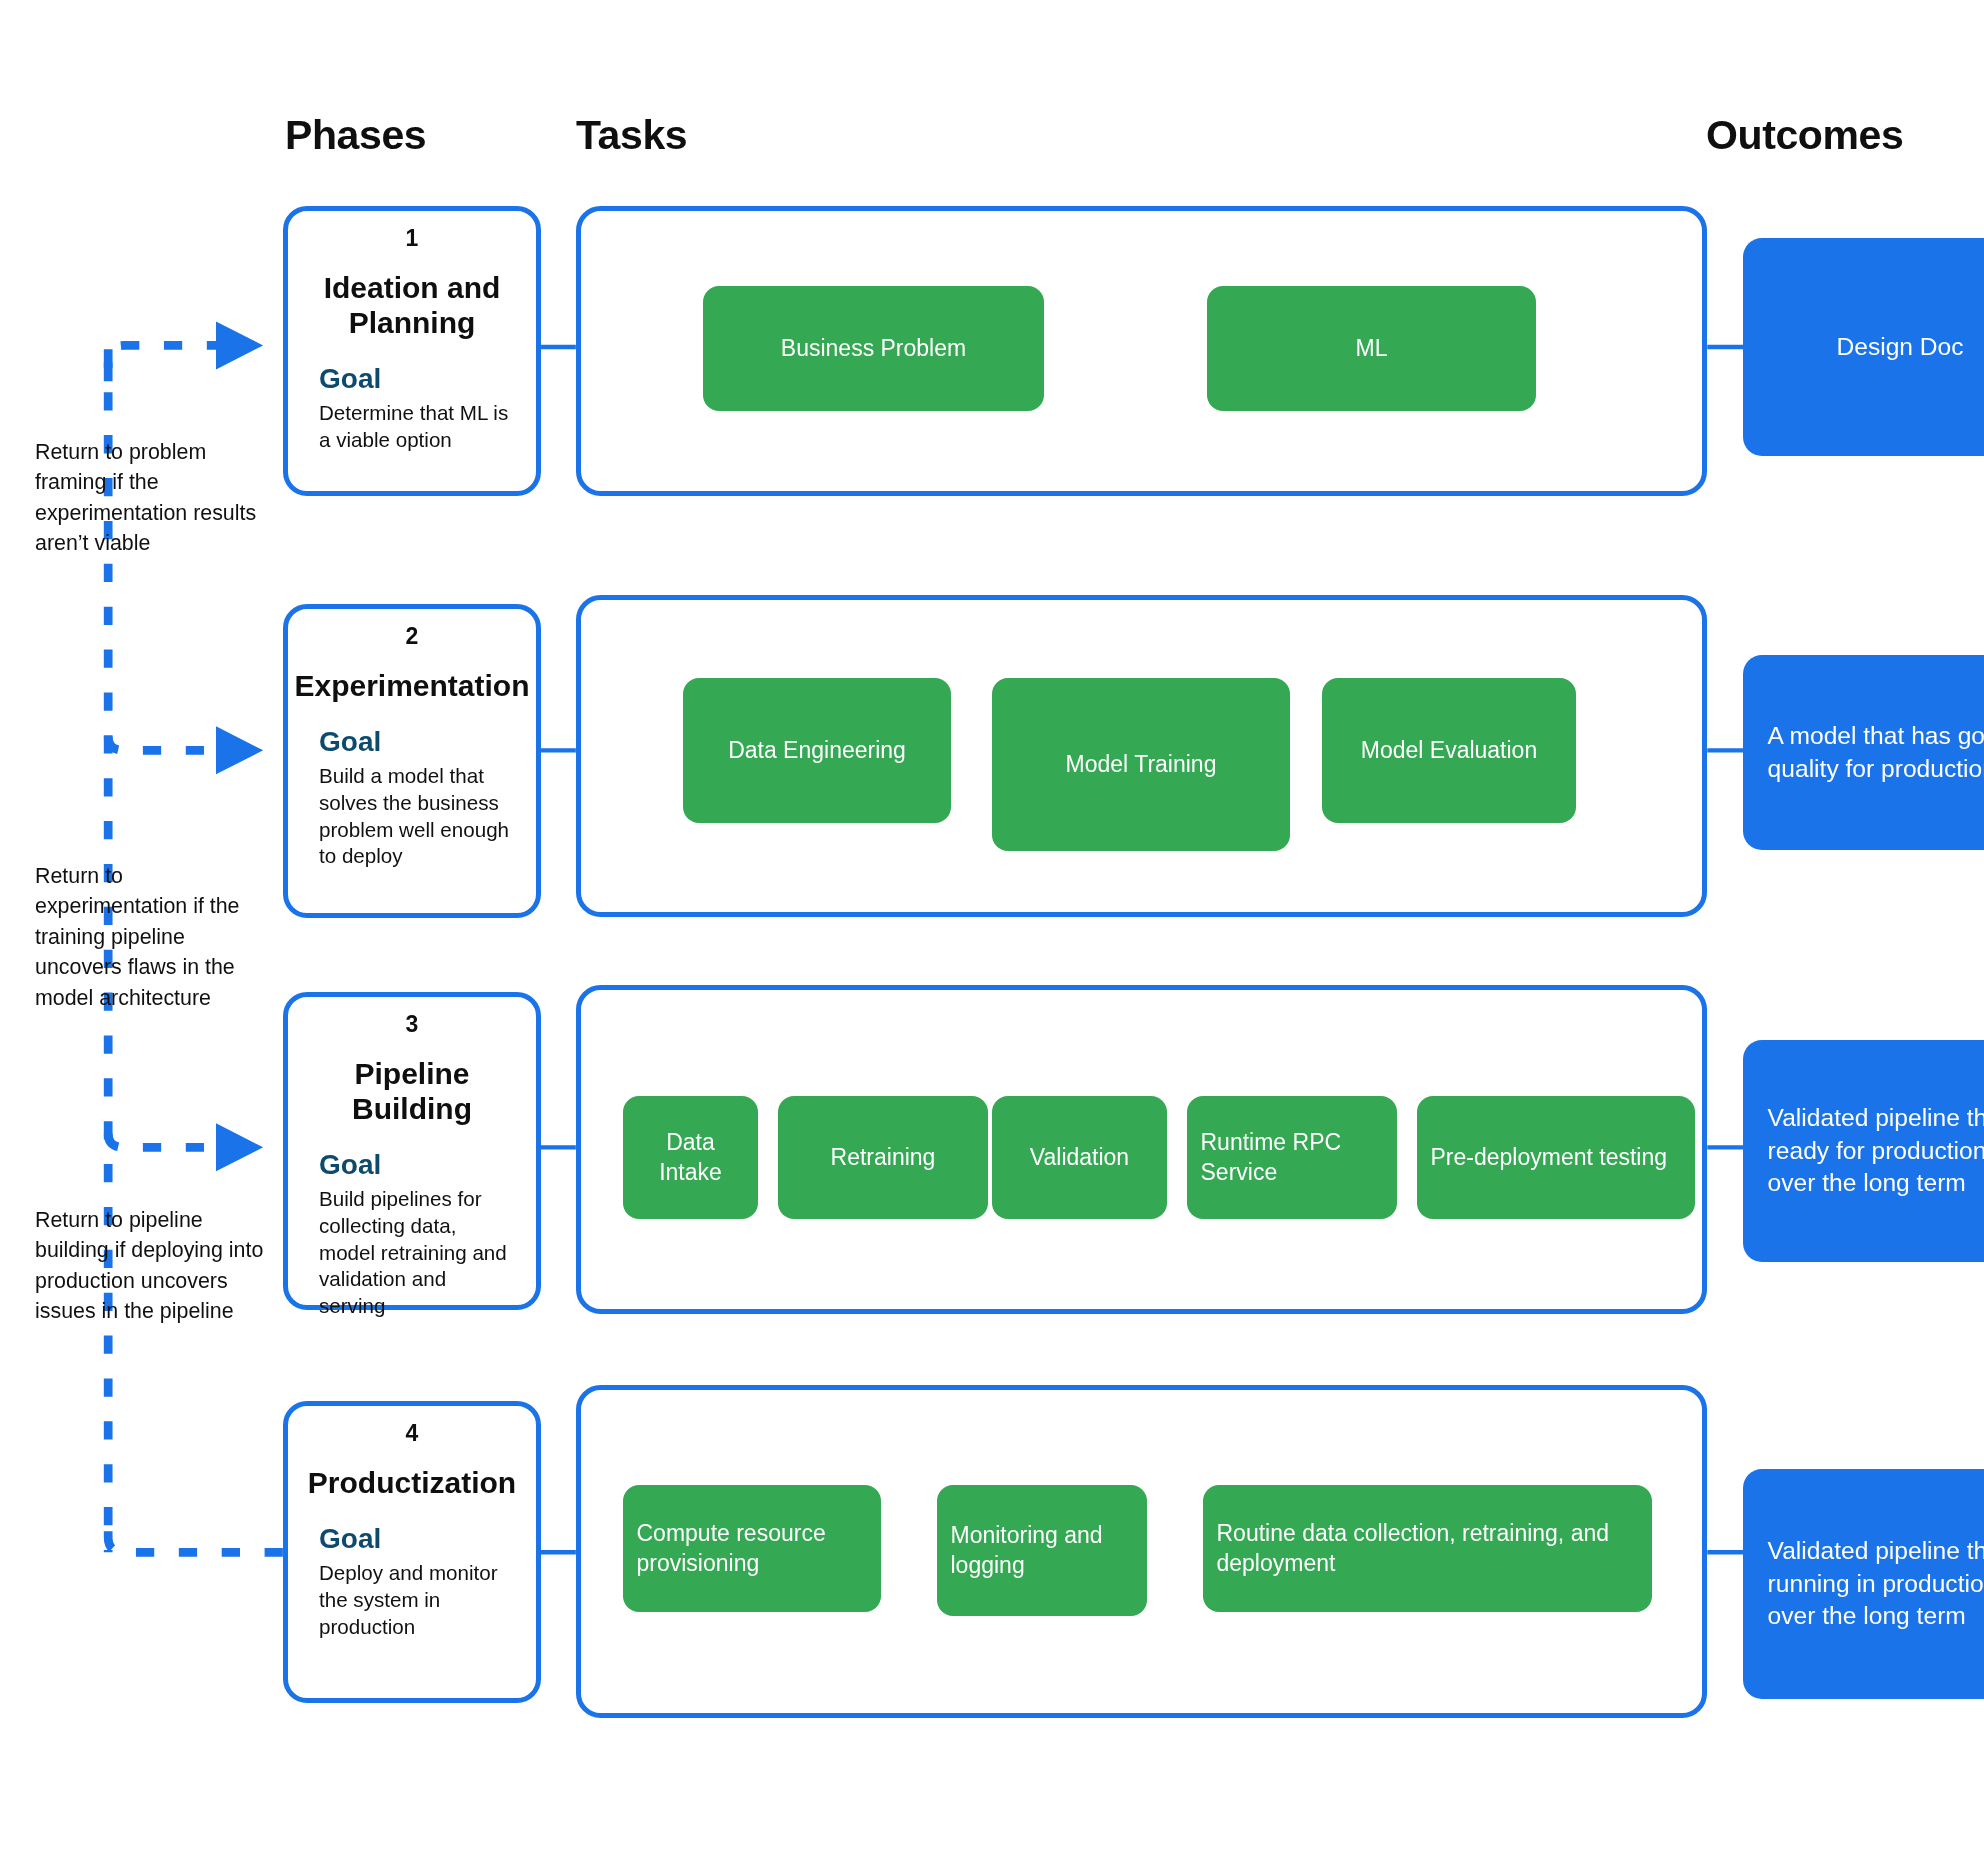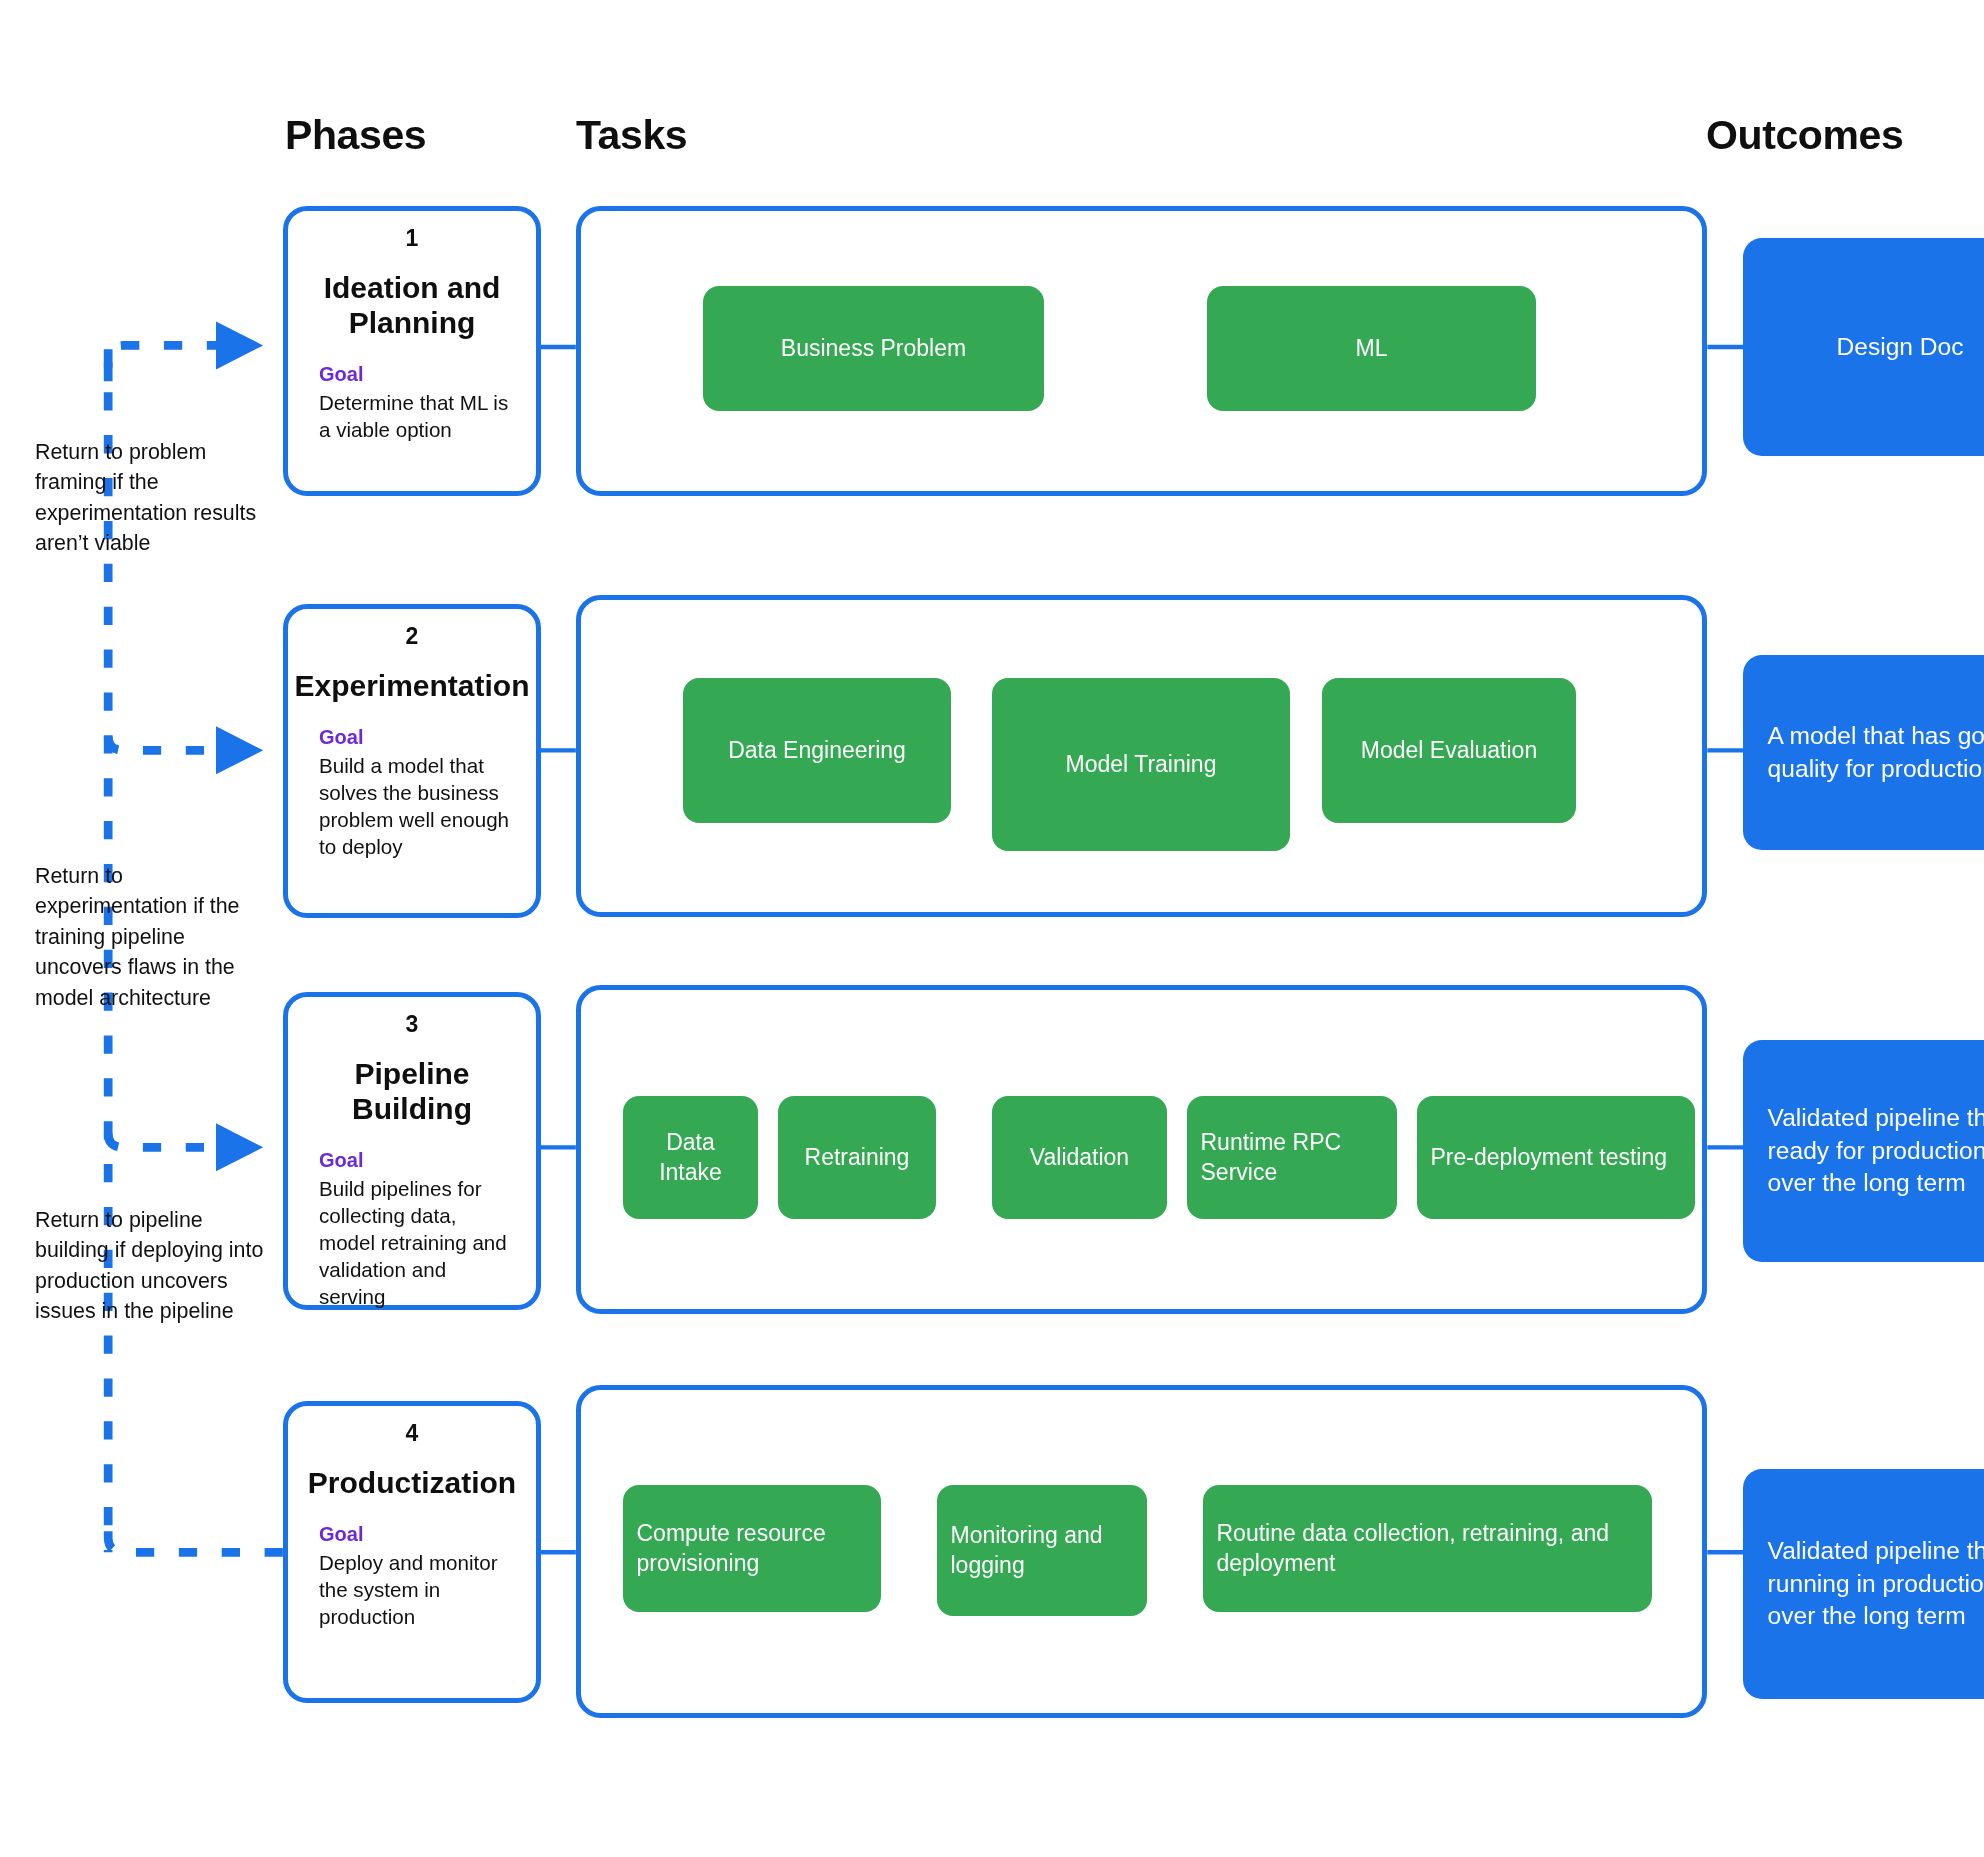--- a/index.html
+++ b/index.html
@@ -49,23 +49,23 @@
     text-align:center;
     font-size:30px;
     font-weight:700;
     line-height:1.17;
     color:#0f0f0f;
     margin-top:18px;
     padding:0 5.6px;
   }
   .goal-block{margin:22px 0 0 31px;}
   .goal-label{
-    font-size:20px;
-    font-weight:700;
-    color:#6d28d9;
+    font-size:28px;
+    font-weight:700;
+    color:#0c4a6e;
     line-height:1.2;
   }
   .goal-text{
     font-size:20.6px;
     font-weight:400;
     color:#111111;
     line-height:1.30;
     margin-top:4.8px;
     padding-right:24px;
   }
@@ -238,21 +238,21 @@
     <div class="phase-title">Pipeline Building</div>
     <div class="goal-block">
       <div class="goal-label">Goal</div>
       <div class="goal-text">Build pipelines for collecting data, model retraining and validation and serving</div>
     </div>
   </div>
 
   <div class="tasks-panel" style="top:985px;height:329px;"></div>
 
   <div class="chip center" style="left:623px;top:1096px;width:135px;height:123px;">Data Intake</div>
-  <div class="chip center" style="left:778px;top:1096px;width:158px;height:123px;">Retraining</div>
+  <div class="chip center" style="left:778px;top:1096px;width:210px;height:123px;">Retraining</div>
   <div class="chip center" style="left:992px;top:1096px;width:175px;height:123px;">Validation</div>
   <div class="chip" style="left:1187px;top:1096px;width:210px;height:123px;">Runtime RPC Service</div>
   <div class="chip" style="left:1417px;top:1096px;width:278px;height:123px;">Pre-deployment testing</div>
 
   <div class="outcome" style="left:1743px;top:1040px;width:314px;height:222px;">Validated pipeline that’s ready for production over the long term</div>
 
   <div class="phase-card" style="top:1401px;height:302px;">
     <div class="phase-num">4</div>
     <div class="phase-title">Productization</div>
     <div class="goal-block">

